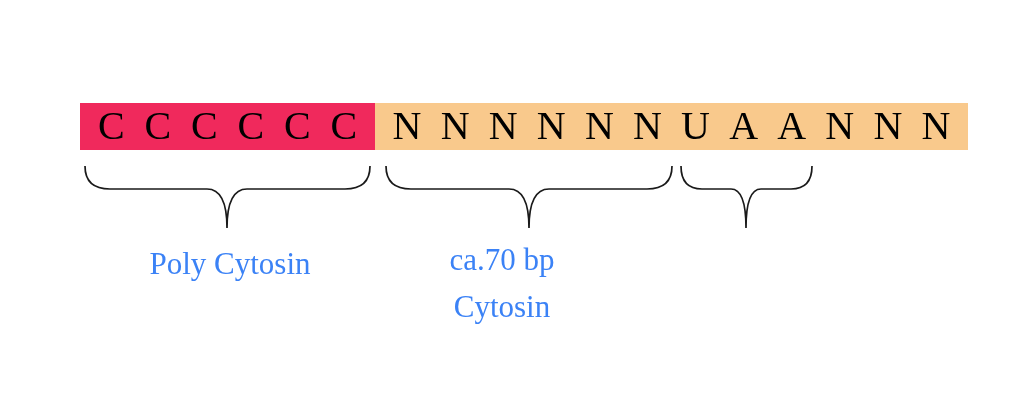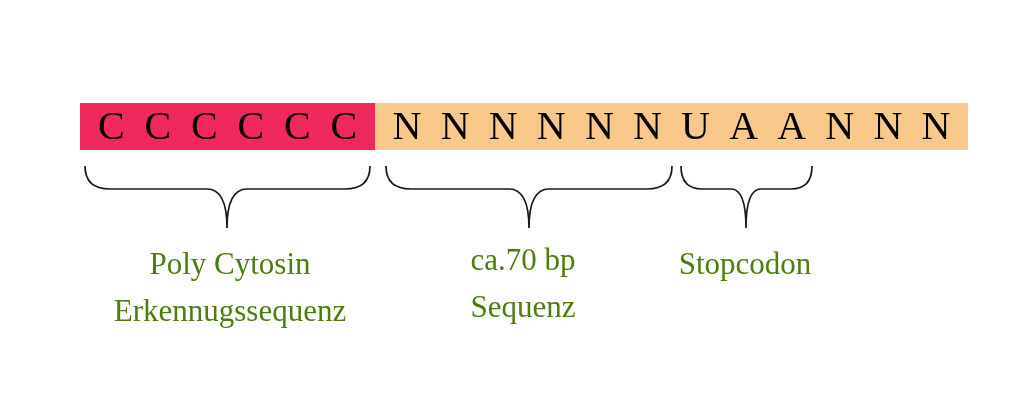--- a/index.html
+++ b/index.html
@@ -46,24 +46,24 @@
     top: 0;
     width: 1024px;
     height: 407px;
     pointer-events: none;
   }
   .label-block {
     position: absolute;
     text-align: center;
     font-size: 31px;
     line-height: 47px;
-    color: #4d7c0f;
+    color: #3b82f6;
   }
   .label-poly-c   { left: 60px;  top: 240px; width: 340px; }
-  .label-sequence { left: 398px; top: 236px; width: 250px; }
+  .label-sequence { left: 377px; top: 236px; width: 250px; }
   .label-stop     { left: 630px; top: 240px; width: 230px; }
 </style>
 </head>
 <body>
 
 <div class="canvas">
 
   <div class="sequence-bar">
     <div class="segment segment-poly-c" style="background: rgb(240, 41, 92);">
         <span class="letter">C</span>
@@ -90,25 +90,21 @@
   </div>
 
   <svg class="braces-layer" viewBox="0 0 1024 407" xmlns="http://www.w3.org/2000/svg">
     <path d="M 85,166 Q 85,189 110,189 L 207,189 Q 227,189 227,228 Q 227,189 247,189 L 345,189 Q 370,189 370,166" fill="none" stroke="#1a1a1a" stroke-width="1.7"></path>
     <path d="M 386,166 Q 386,189 411,189 L 509,189 Q 529,189 529,228 Q 529,189 549,189 L 647,189 Q 672,189 672,166" fill="none" stroke="#1a1a1a" stroke-width="1.7"></path>
     <path d="M 681,166 Q 681,189 702,189 L 731,189 Q 746,189 746,228 Q 746,189 761,189 L 791,189 Q 812,189 812,166" fill="none" stroke="#1a1a1a" stroke-width="1.7"></path>
   </svg>
 
   <div class="label-block label-poly-c">
     <div>Poly Cytosin</div>
-    <div>Erkennugssequenz</div>
   </div>
 
   <div class="label-block label-sequence">
     <div>ca.70 bp</div>
-    <div>Sequenz</div>
+    <div>Cytosin</div>
   </div>
 
-  <div class="label-block label-stop">
-    <div>Stopcodon</div>
-  </div>
 
 </div>
 
 </body></html>

